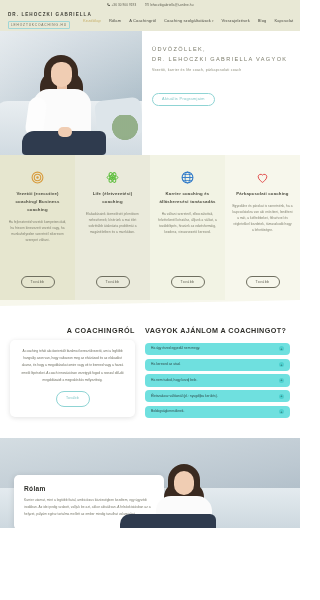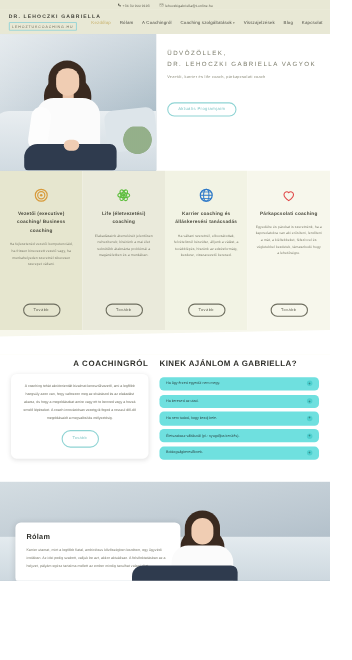--- a/index.html
+++ b/index.html
@@ -368,21 +368,21 @@
 
   <div class="coach">
     <div class="coach-left">
       <div class="coach-h2">A COACHINGRÓL</div>
       <div class="coach-card">
         <span>A coaching tehát akcióorientált bizalmat keresztülvezető, ami a legfőbb hangsúly azon van, hogy valtozzon meg az elvárásod és az elakadást akarsz, és hogy a megoldásokat amire vagy ott te benned vagy a hozzá emelő lépéseket. A coach innovációsan vezetgyik fogod a rosszul dől-dő megoldásaidt a megvalósítás mélyeztésig.</span>
         <div class="coach-btn">Tovább</div>
       </div>
     </div>
     <div class="coach-right">
-      <div class="coach-h3">KINEK AJÁNLOM A GABRIELLA?</div>
+      <div class="coach-h3">VAGYOK AJÁNLOM A COACHINGOT?</div>
 
       <div class="acc-item">
         <span class="lbl">Ha úgy érzed egyedül nem megy.</span>
         <span class="plus">+</span>
       </div>
       <div class="acc-item">
         <span class="lbl">Ha keresed az utad.</span>
         <span class="plus">+</span>
       </div>
       <div class="acc-item">

